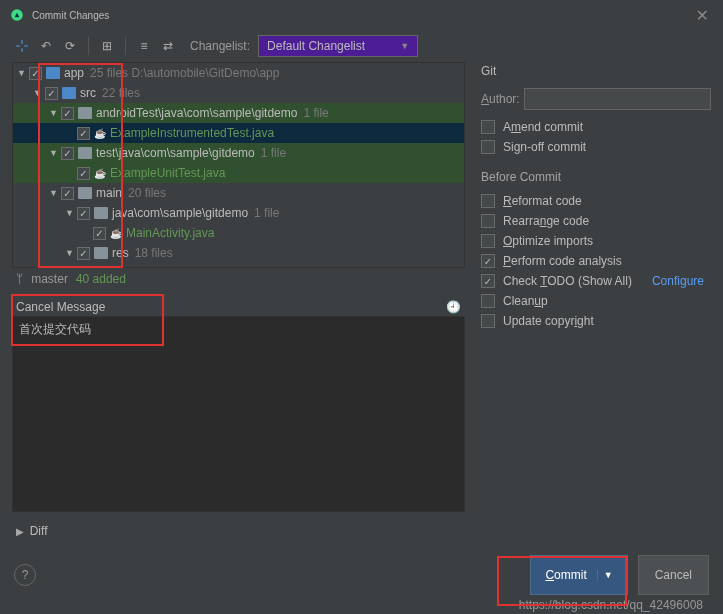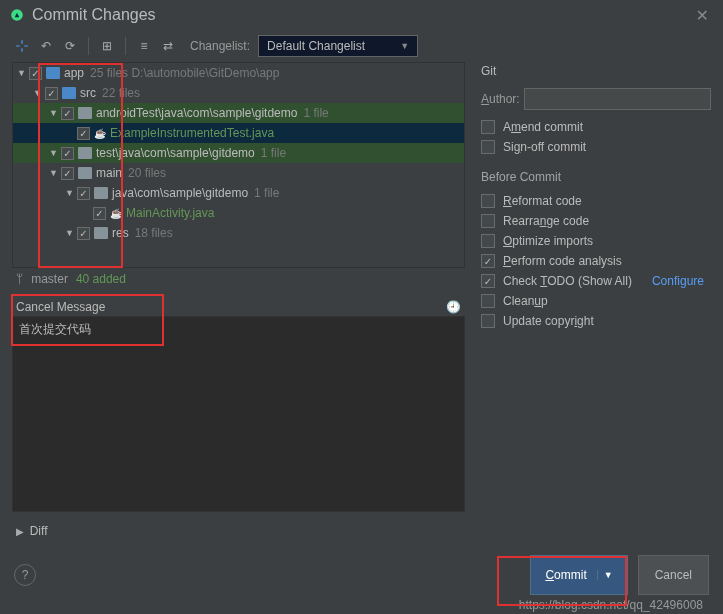--- a/index.html
+++ b/index.html
@@ -1,27 +1,27 @@
 <!DOCTYPE html>
 <html><head>
   <meta charset="utf-8">
   <style>
     * { box-sizing: border-box; margin: 0; padding: 0; font-family: "Segoe UI", Arial, sans-serif; }
     body { background: #3c3f41; color: #bbbbbb; font-size: 12px; width: 723px; height: 614px; overflow: hidden; position: relative; }
     
     .titlebar { display: flex; align-items: center; padding: 6px 10px; height: 30px; }
     .titlebar .logo { width: 14px; height: 14px; margin-right: 8px; }
-    .titlebar .title { flex: 1; color: #bbbbbb; font-size: 16px; }
+    .titlebar .title { flex: 1; color: #bbbbbb; font-size: 10px; }
     .titlebar .close { color: #888; font-size: 16px; cursor: pointer; padding: 0 4px; }
     
     .toolbar { display: flex; align-items: center; padding: 4px 12px; gap: 4px; height: 32px; }
     .toolbar .btn { width: 20px; height: 20px; display: flex; align-items: center; justify-content: center; color: #aaa; cursor: pointer; }
     .toolbar .sep { width: 1px; height: 18px; background: #555; margin: 0 4px; }
     .toolbar .label { color: #999; margin: 0 4px 0 8px; }
-    .toolbar .dropdown { background: #0f172a; border: 1px solid #646464; padding: 3px 8px; min-width: 160px; display: flex; align-items: center; justify-content: space-between; cursor: pointer; }
+    .toolbar .dropdown { background: #4c1d95; border: 1px solid #646464; padding: 3px 8px; min-width: 160px; display: flex; align-items: center; justify-content: space-between; cursor: pointer; }
     .toolbar .dropdown .arrow { color: #888; font-size: 9px; }
     
     .main { display: flex; padding: 0 12px 8px 12px; height: 490px; gap: 16px; }
     .left { flex: 1; display: flex; flex-direction: column; }
     .right { width: 230px; padding-top: 2px; }
     
     .tree-panel { border: 1px solid #323232; background: #3c3f41; height: 210px; overflow: hidden; position: relative; }
     .tree-row { display: flex; align-items: center; height: 20px; padding-left: 4px; white-space: nowrap; }
     .tree-row.selected { background: #0d293e; }
     .tree-row.green-sel { background: #305030; }
@@ -140,20 +140,27 @@
           <span class="name added">ExampleInstrumentedTest.java</span>
         </div>
         <div class="tree-row green-sel">
           <span class="indent" style="width: 32px;"></span>
           <span class="arrow">▼</span>
           <span class="cb checked"></span>
           <span class="folder-icon"></span>
           <span class="name ">test\java\com\sample\gitdemo</span>
           <span class="meta">1 file</span>
         </div>
+        <div class="tree-row green-sel">
+          <span class="indent" style="width: 48px;"></span>
+          <span class="arrow"></span>
+          <span class="cb checked"></span>
+          <span class="file-icon java"></span>
+          <span class="name added">ExampleUnitTest.java</span>
+        </div>
         <div class="tree-row">
           <span class="indent" style="width: 32px;"></span>
           <span class="arrow">▼</span>
           <span class="cb checked"></span>
           <span class="folder-icon"></span>
           <span class="name ">main</span>
           <span class="meta">20 files</span>
         </div>
         <div class="tree-row">
           <span class="indent" style="width: 48px;"></span>

